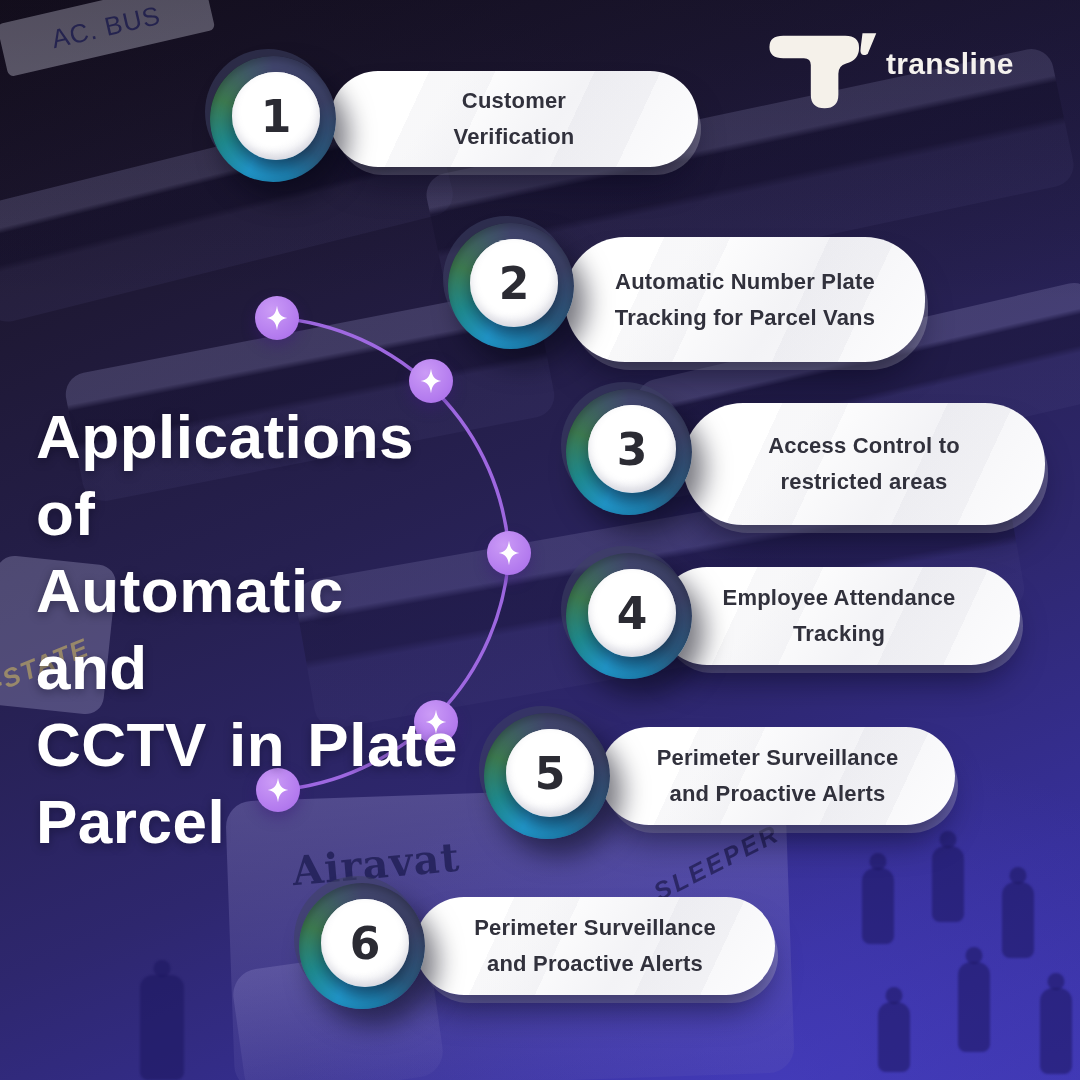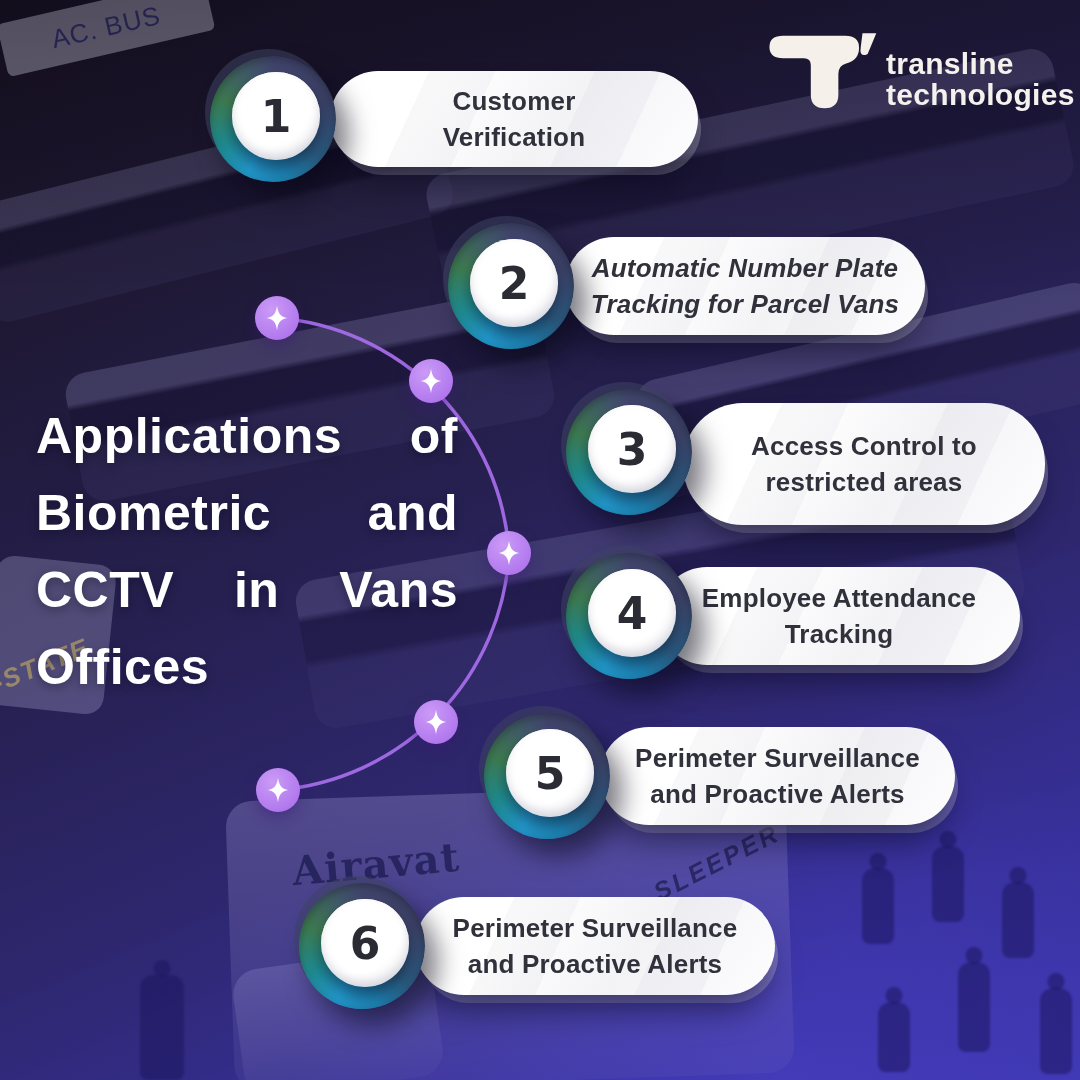--- a/index.html
+++ b/index.html
@@ -27,36 +27,36 @@
     width:17px;height:17px;border-radius:50%;background:inherit;}
   .vignette{position:absolute;inset:0;background:linear-gradient(180deg, rgba(8,6,18,.25), rgba(8,6,18,0) 28%);}
   
   .connector{position:absolute;inset:0;z-index:1;}
   .sparkle{position:absolute;width:44px;height:44px;border-radius:50%;z-index:2;
     background:radial-gradient(circle at 38% 32%, #cb9bf6, #b279ee 70%, #a466e6 100%);
     box-shadow:0 6px 14px rgba(60,25,120,.45);
     display:flex;align-items:center;justify-content:center;}
   
   .title{position:absolute;left:36px;top:398px;width:422px;z-index:3;color:#ffffff;
-    font-size:50px;font-weight:700;line-height:77px;letter-spacing:.5px;
+    font-size:62px;font-weight:700;line-height:77px;letter-spacing:.5px;
     text-shadow:0 3px 10px rgba(5,5,20,.35);}
   .title .line{text-align:justify;text-align-last:justify;}
   .title .line.last{text-align-last:left;}
   
   .logo{position:absolute;left:766px;top:28px;z-index:3;display:flex;align-items:flex-start;}
   .logo-mark{width:112px;height:88px;flex:0 0 auto;}
   .logo-text{margin:20px 0 0 8px;color:#f5f2ee;font-size:30px;font-weight:700;line-height:31px;letter-spacing:.3px;}
   
   .pill{position:absolute;z-index:4;border-radius:60px;
     background:
       repeating-linear-gradient(115deg, rgba(70,70,110,0) 0 90px, rgba(70,70,110,.04) 90px 150px),
       linear-gradient(125deg,#ffffff 30%,#f3f3f6 60%,#fdfdfe 100%);
     box-shadow:0 22px 32px -8px rgba(8,6,28,.55), 5px 10px 0 -2px rgba(216,214,228,.30);
     display:flex;align-items:center;justify-content:center;padding:0 14px;box-sizing:border-box;}
-  .pill-label{white-space:pre-line;text-align:center;color:#31313c;font-size:26px;font-weight:700;line-height:36px;letter-spacing:.2px;}
+  .pill-label{white-space:pre-line;text-align:center;color:#31313c;font-size:22px;font-weight:700;line-height:36px;letter-spacing:.2px;}
   .num-circle{position:absolute;z-index:5;width:126px;height:126px;border-radius:50%;
     background:conic-gradient(from 0deg,
       #42466e 0deg,#3c4166 70deg,#2a5b80 130deg,#1d7fae 165deg,#2196c9 205deg,
       #1f8a8d 245deg,#3d7a50 290deg,#41586a 335deg,#42466e 360deg);
     box-shadow:-5px -7px 0 0 rgba(62,66,100,.55), 12px 16px 26px rgba(5,5,20,.55),
       inset 0 4px 10px rgba(0,0,0,.28);
     display:flex;align-items:center;justify-content:center;}
   .num-inner{width:88px;height:88px;border-radius:50%;transform:translate(3px,-3px);
     background:radial-gradient(circle at 35% 28%, #ffffff 58%, #e9e9ee 100%);
     box-shadow:0 8px 14px rgba(10,10,30,.45), inset 0 -5px 9px rgba(105,105,135,.22), inset 0 2px 2px rgba(255,255,255,.95);
@@ -120,50 +120,49 @@
       </svg>
   </div>
   <div class="sparkle" style="left:256px;top:768px;">
     <svg width="30" height="34" viewBox="-16 -16 32 32">
         <path d="M0,-13 C1.4,-3.9 3.9,-1.4 11,0 C3.9,1.4 1.4,3.9 0,13 C-1.4,3.9 -3.9,1.4 -11,0 C-3.9,-1.4 -1.4,-3.9 0,-13 Z" fill="#ffffff"></path>
       </svg>
   </div>
 
   <div class="title">
     <div class="line">Applications of</div>
-    <div class="line">Biometric and</div>
-    <div class="line">CCTV in Vans</div>
-    <div class="line last">Offices</div>
+    <div class="line">Automatic and</div>
+    <div class="line">CCTV in Plate</div>
+    <div class="line last">Parcel</div>
   </div>
 
   <div class="logo">
     <svg class="logo-mark" viewBox="0 0 130 96">
       <path fill="#f5f1ea" d="M20 6 H92 Q108 6 108 20 Q108 34 93 38 Q84 40.5 84 50 L84 74 Q84 90 68 90 Q52 90 52 74 L52 40 Q52 32 44 32 H20 Q4 32 4 19 Q4 6 20 6 Z"></path>
       <path fill="#f5f1ea" d="M112 3 L128 3 L118 27 Q108 32 110 19 Z"></path>
     </svg>
     <div class="logo-text">
       <div>transline</div>
-      <div>technologies</div>
     </div>
   </div>
 
   <div>
     <div class="pill" style="left:330px;top:71px;width:368px;height:96px;">
       <span class="pill-label">Customer
 Verification</span>
     </div>
     <div class="num-circle" style="left:210px;top:56px;">
       <div class="num-inner">
         <span class="num">1</span>
       </div>
     </div>
   </div>
 
   <div>
-    <div class="pill" style="left:565px;top:237px;width:360px;height:98px;font-style:italic;">
+    <div class="pill" style="left:565px;top:237px;width:360px;height:125px;">
       <span class="pill-label">Automatic Number Plate
 Tracking for Parcel Vans</span>
     </div>
     <div class="num-circle" style="left:448px;top:223px;">
       <div class="num-inner">
         <span class="num">2</span>
       </div>
     </div>
   </div>
 

